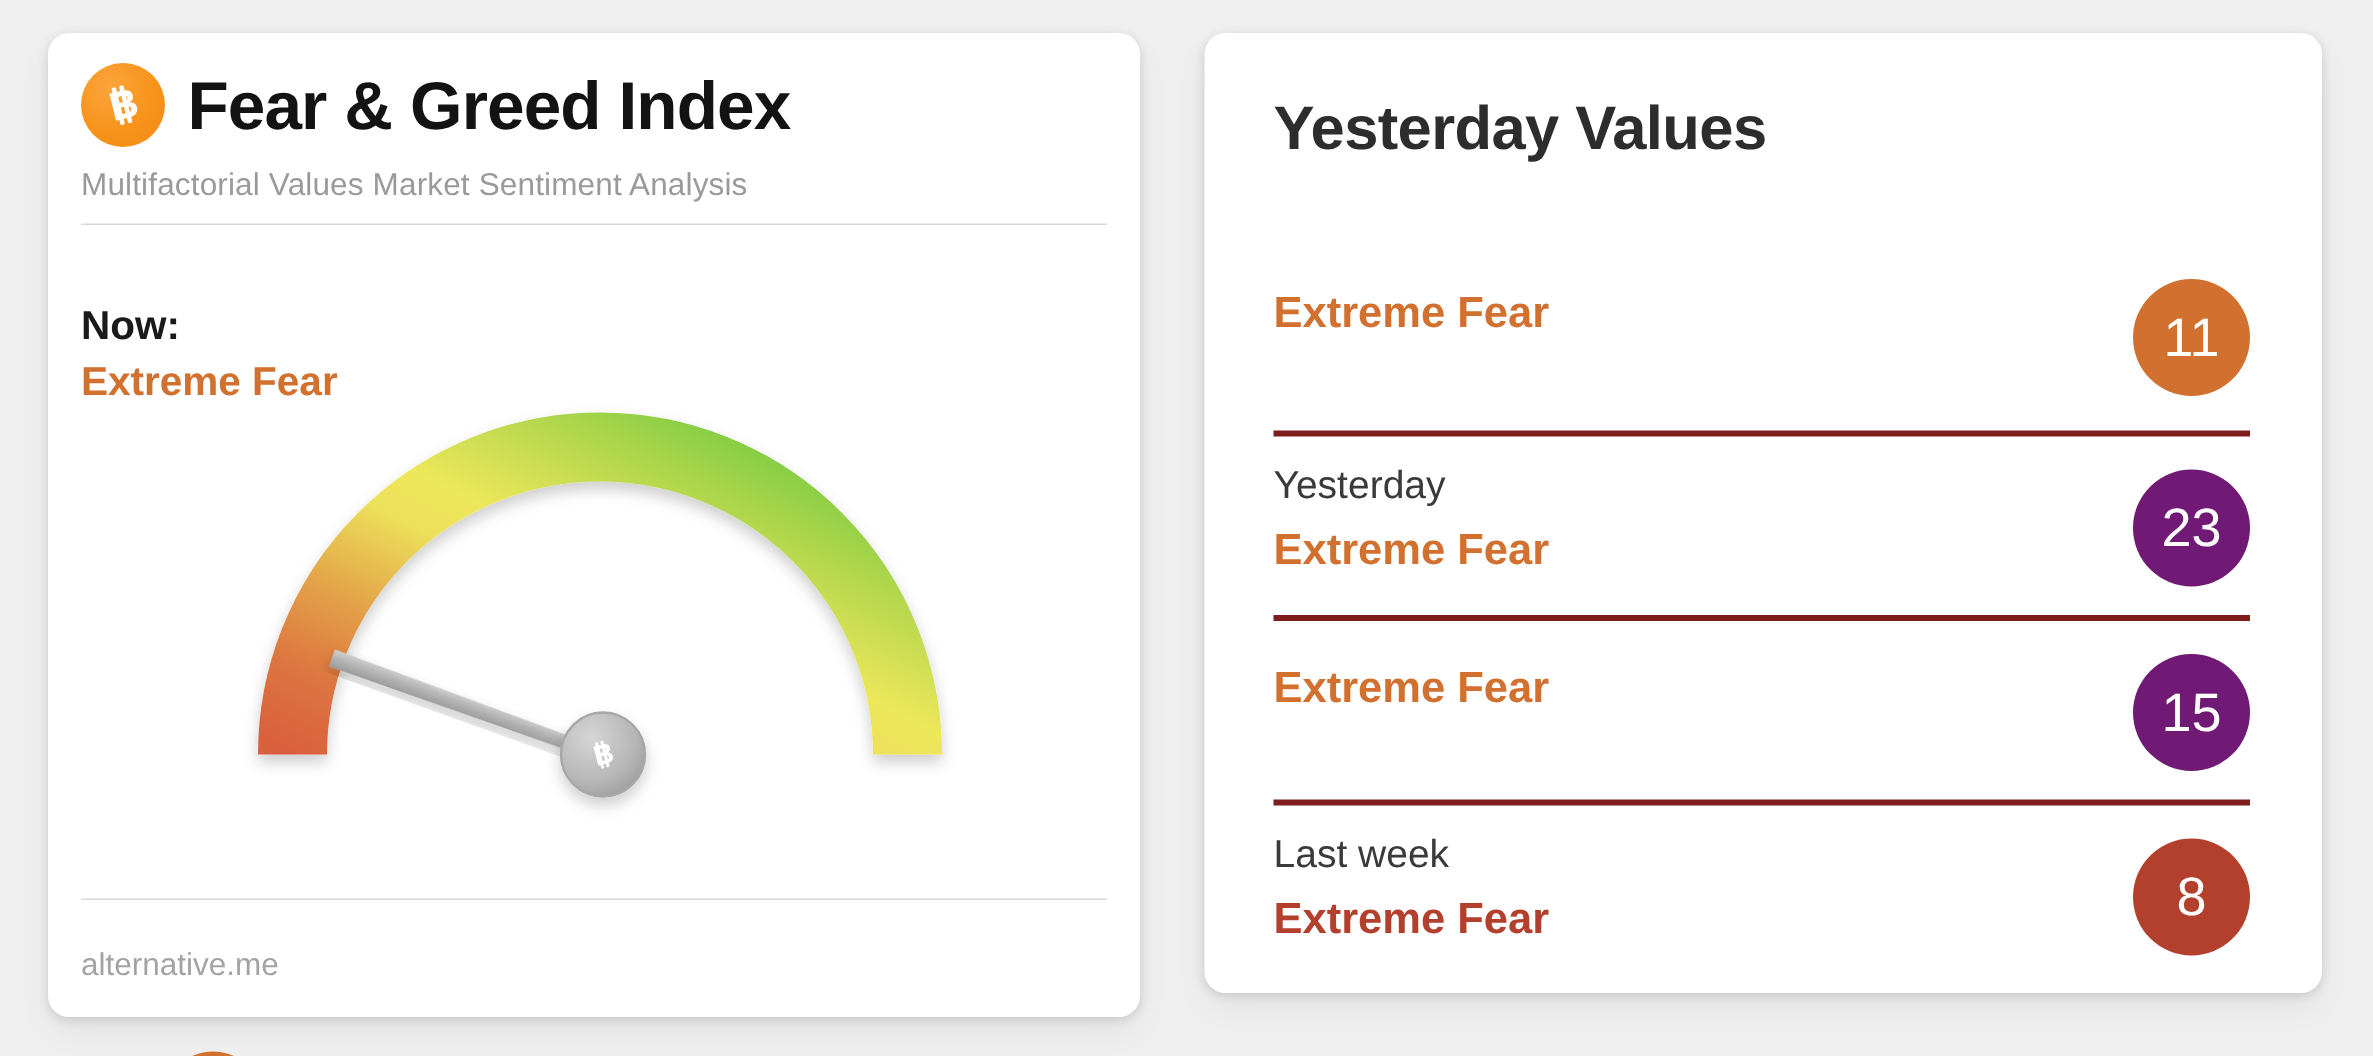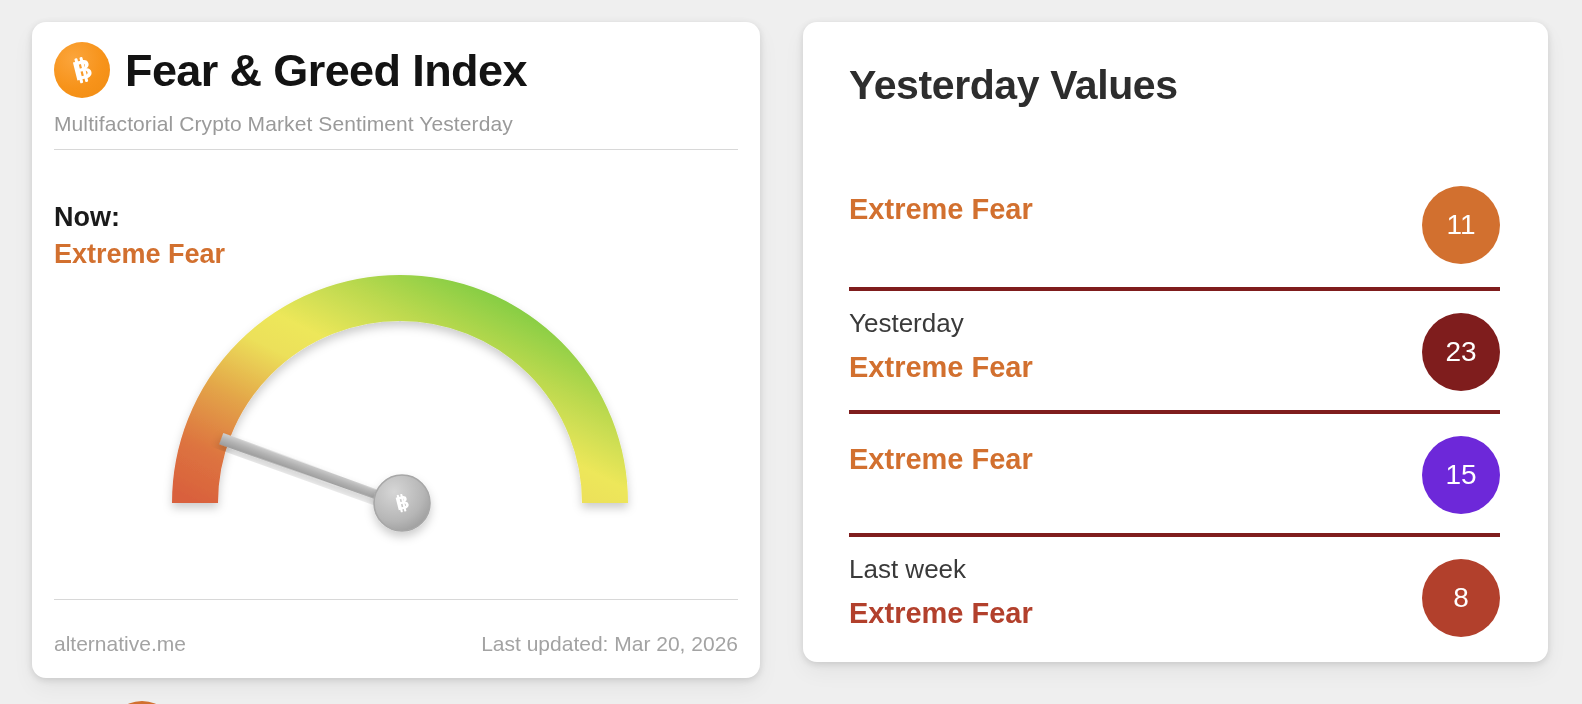--- a/index.html
+++ b/index.html
@@ -191,21 +191,21 @@
     position: absolute;
     right: 0;
     top: 22px;
     width: 78px;
     height: 78px;
     border-radius: 50%;
     color: #ffffff;
     display: flex;
     align-items: center;
     justify-content: center;
-    font-size: 28px;
+    font-size: 36px;
     line-height: 1;
   }
 </style>
 </head>
 <body>
 
 <div class="page">
 
   <div class="card" id="gauge-card">
 
@@ -217,21 +217,21 @@
               <rect x="12.2" y="4.2" width="3.0" height="25.6" rx="1.1"></rect>
               <rect x="17.4" y="4.2" width="3.0" height="25.6" rx="1.1"></rect>
               <path d="M10.0 7.6h9.0c3.5 0 5.9 1.7 5.9 4.6 0 2.2-1.3 3.6-3.2 4.1 2.4 0.4 4.0 2.0 4.0 4.6 0 3.2-2.6 5.2-6.6 5.2h-9.1V7.6z
                        M13.9 11.0v4.1h4.5c1.6 0 2.6-0.8 2.6-2.1 0-1.3-1.0-2.0-2.6-2.0h-4.5z
                        M13.9 18.3v4.5h5.0c1.8 0 2.9-0.8 2.9-2.2 0-1.4-1.1-2.3-2.9-2.3h-5.0z"></path>
             </g>
           </svg>
         </span>
         <span class="card-title">Fear &amp; Greed Index</span>
       </div>
-      <div class="card-subtitle">Multifactorial Crypto Market Sentiment Yesterday</div>
+      <div class="card-subtitle">Multifactorial Values Market Sentiment Analysis</div>
       <div class="header-rule"></div>
     </div>
 
     <div class="now-block">
       <div class="now-label">Now:</div>
       <div class="now-value">Extreme Fear</div>
     </div>
 
     <div class="gauge-wrap">
       <svg class="gauge-svg" width="520" height="350" viewBox="0 0 520 350">
@@ -283,21 +283,20 @@
         </g>
       </svg>
 
       <div class="gauge-badge">11</div>
     </div>
 
     <div class="gauge-footer">
       <div class="footer-rule"></div>
       <div class="footer-row">
         <span>alternative.me</span>
-        <span>Last updated: Mar 20, 2026</span>
       </div>
     </div>
 
   </div>
 
   <div class="card" id="historical-card">
 
     <div class="hist-title">Yesterday Values</div>
 
     <div class="hist-list">
@@ -307,28 +306,28 @@
           <div class="hist-class" style="color: rgb(210, 112, 47);">Extreme Fear</div>
         </div>
         <div class="hist-badge" style="background: rgb(210, 112, 47);">11</div>
       </div>
 
       <div class="hist-row">
         <div class="hist-row-inner">
           <div class="hist-period">Yesterday</div>
           <div class="hist-class" style="color: rgb(210, 112, 47);">Extreme Fear</div>
         </div>
-        <div class="hist-badge" style="background: #7f1d1d;">23</div>
+        <div class="hist-badge" style="background: #701a75;">23</div>
       </div>
 
       <div class="hist-row">
         <div class="hist-row-inner">
           <div class="hist-class" style="color: rgb(210, 112, 47);">Extreme Fear</div>
         </div>
-        <div class="hist-badge" style="background: #6d28d9;">15</div>
+        <div class="hist-badge" style="background: #701a75;">15</div>
       </div>
 
       <div class="hist-row">
         <div class="hist-row-inner">
           <div class="hist-period">Last week</div>
           <div class="hist-class" style="color: rgb(178, 64, 44);">Extreme Fear</div>
         </div>
         <div class="hist-badge" style="background: rgb(178, 64, 44);">8</div>
       </div>
 

